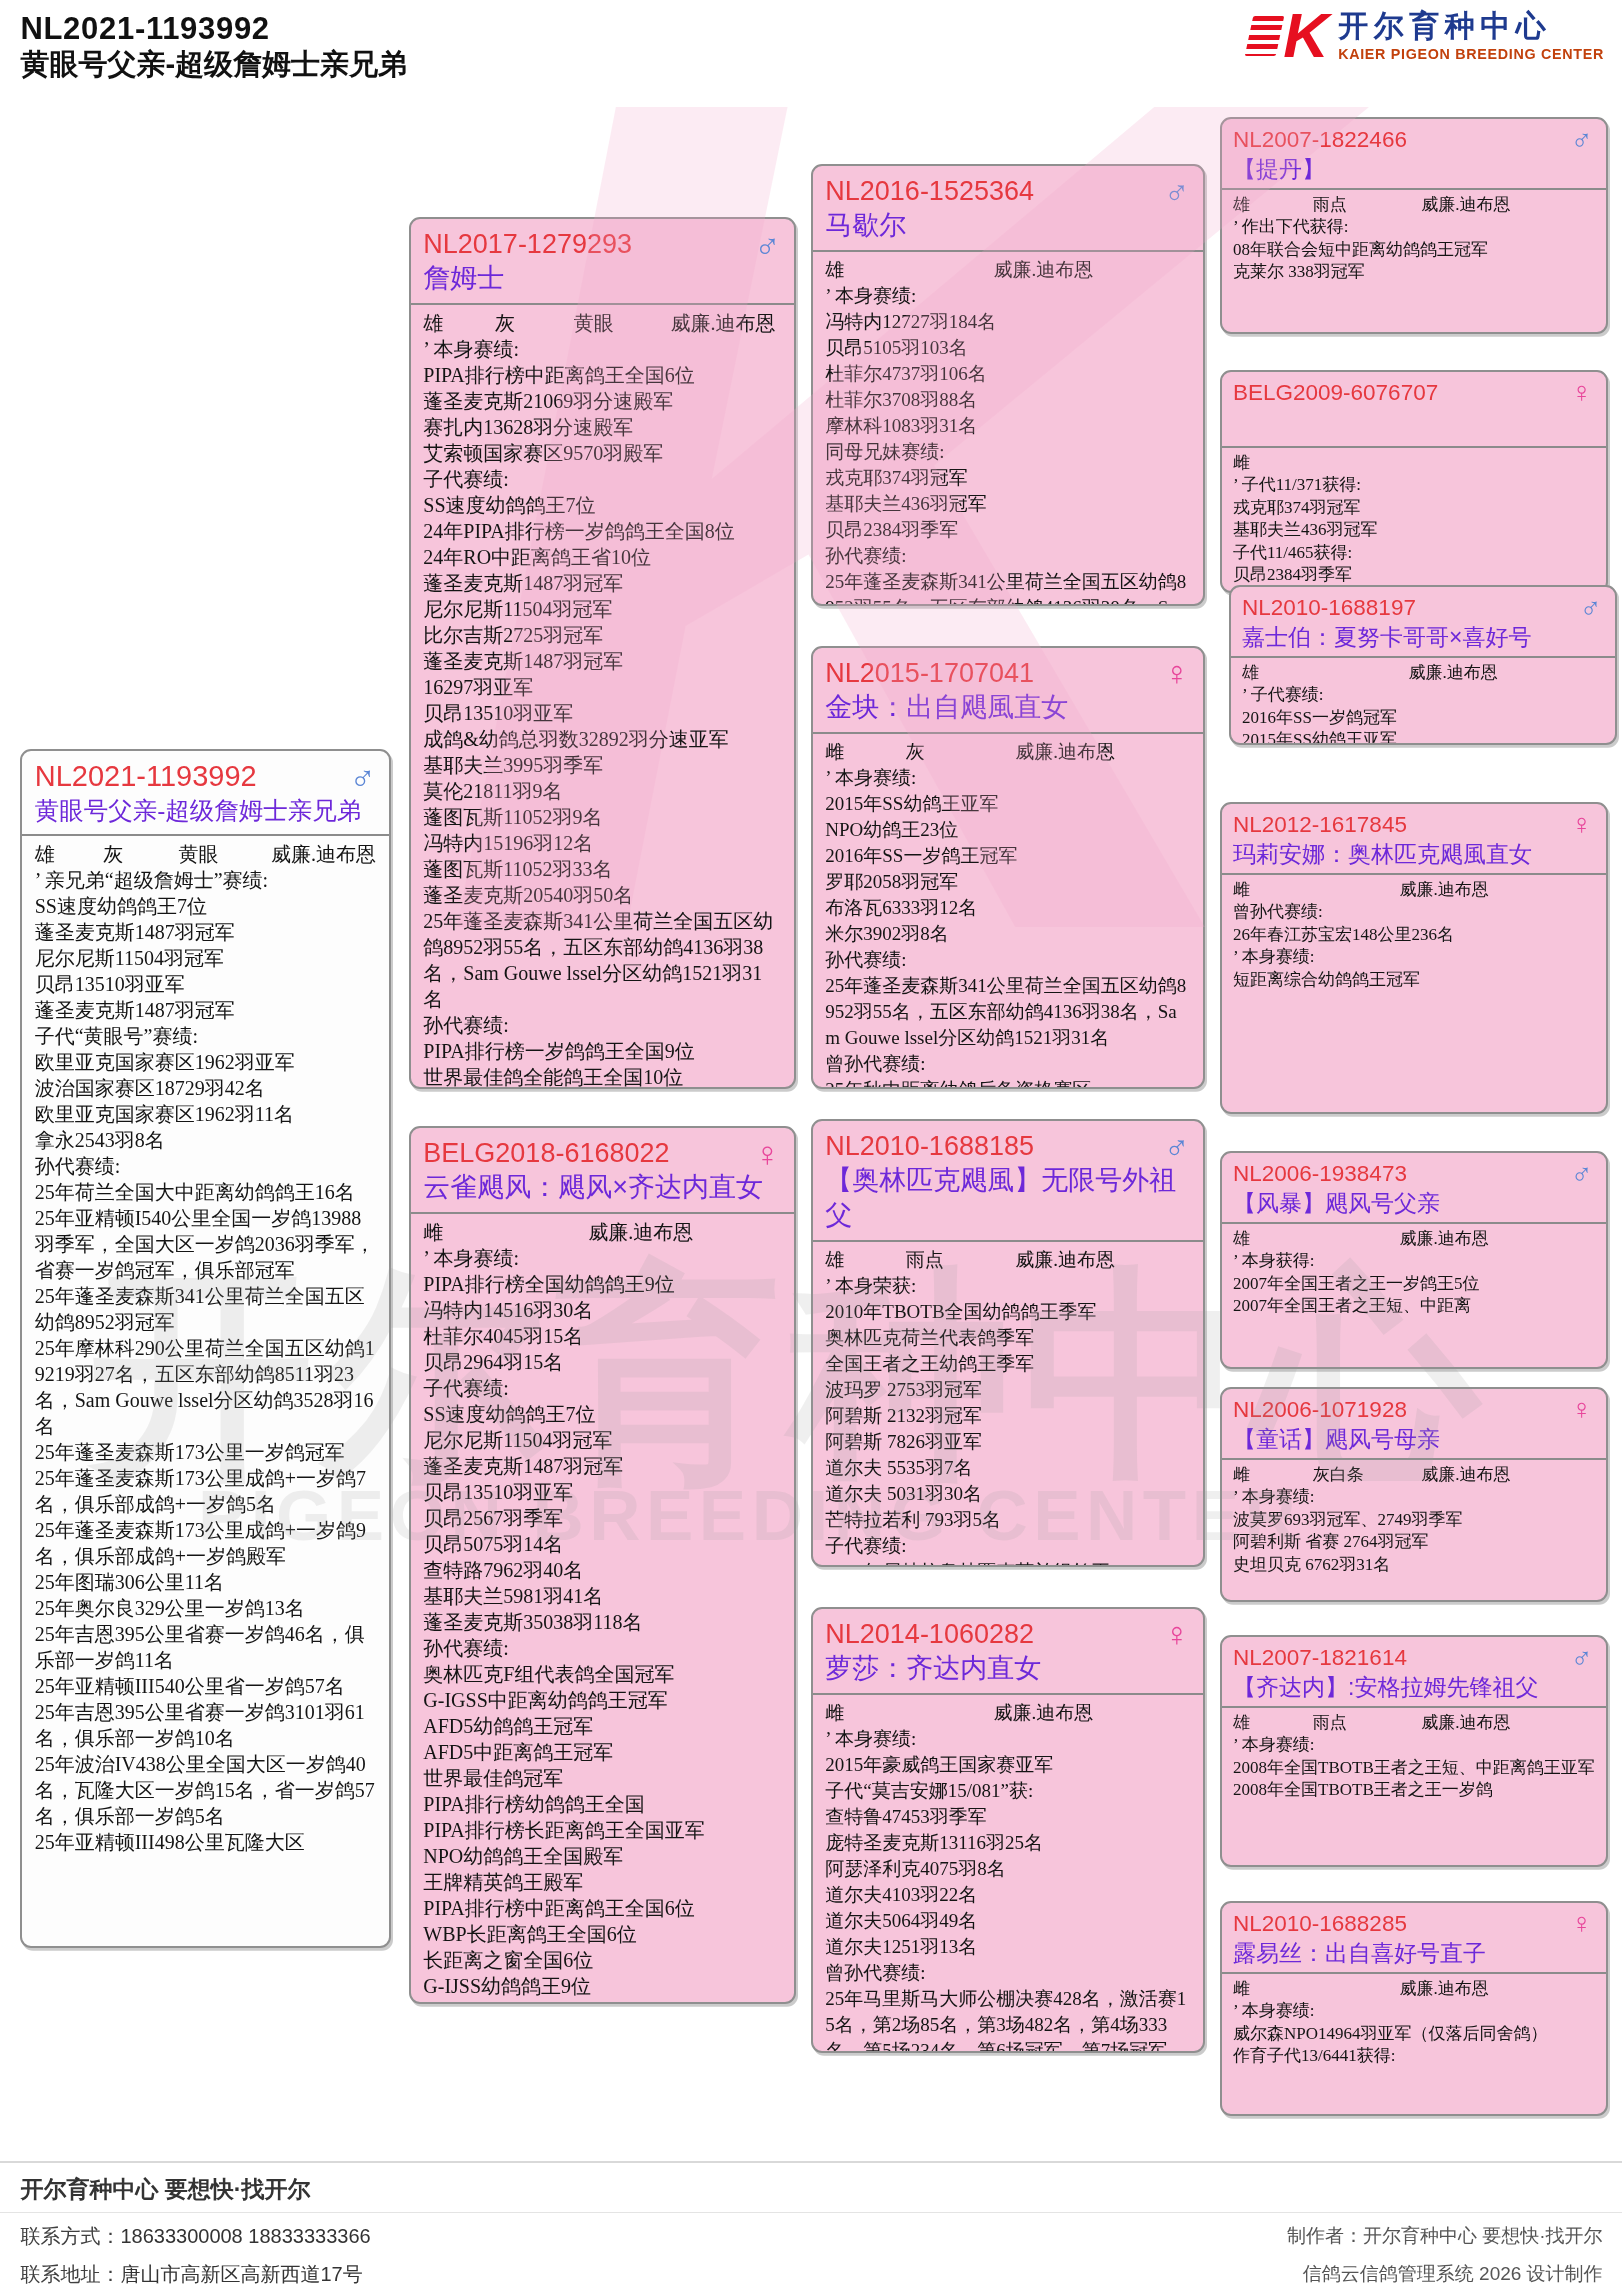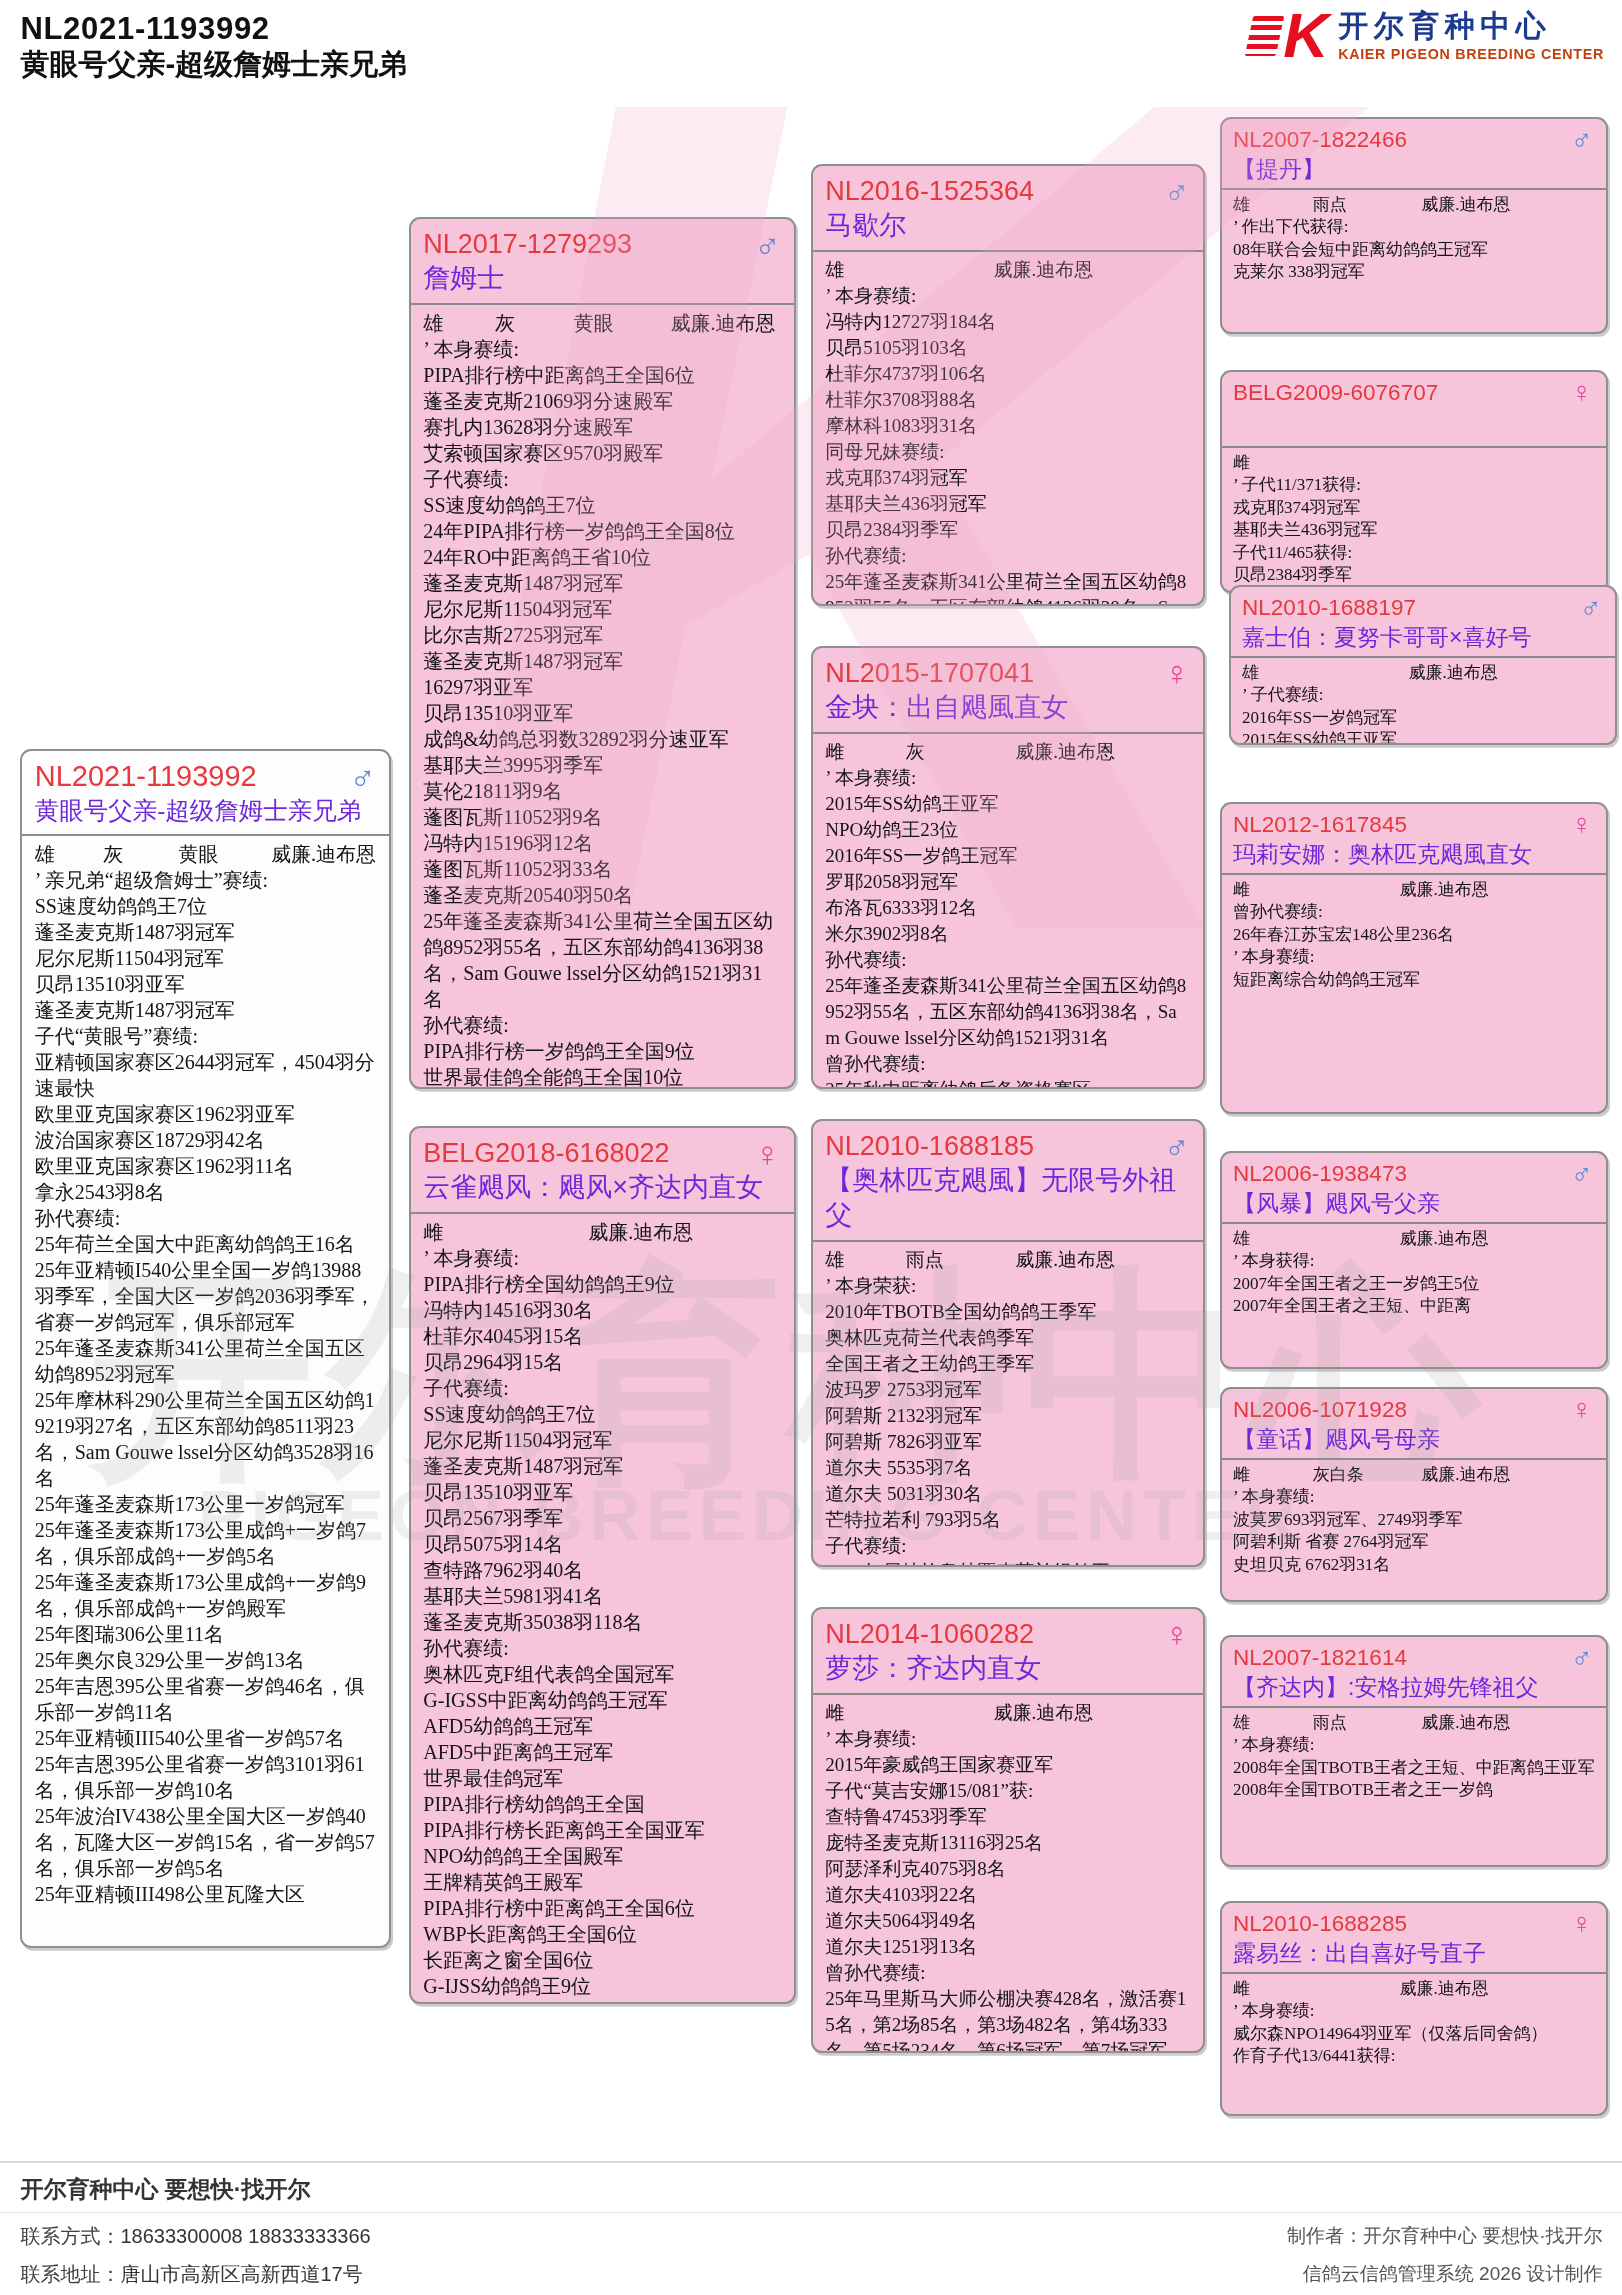--- a/index.html
+++ b/index.html
@@ -127,21 +127,20 @@
             <span style="width: 27%;">黄眼</span>
             <span>威廉.迪布恩</span>
           </div>
           <div class="bline">’ 亲兄弟“超级詹姆士”赛绩:</div>
           <div class="bline">SS速度幼鸽鸽王7位</div>
           <div class="bline">蓬圣麦克斯1487羽冠军</div>
           <div class="bline">尼尔尼斯11504羽冠军</div>
           <div class="bline">贝昂13510羽亚军</div>
           <div class="bline">蓬圣麦克斯1487羽冠军</div>
           <div class="bline">子代“黄眼号”赛绩:</div>
-          <div class="bline">亚精顿国家赛区2644羽冠军，4504羽分速最快</div>
           <div class="bline">欧里亚克国家赛区1962羽亚军</div>
           <div class="bline">波治国家赛区18729羽42名</div>
           <div class="bline">欧里亚克国家赛区1962羽11名</div>
           <div class="bline">拿永2543羽8名</div>
           <div class="bline">孙代赛绩:</div>
           <div class="bline">25年荷兰全国大中距离幼鸽鸽王16名</div>
           <div class="bline">25年亚精顿I540公里全国一岁鸽13988羽季军，全国大区一岁鸽2036羽季军，省赛一岁鸽冠军，俱乐部冠军</div>
           <div class="bline">25年蓬圣麦森斯341公里荷兰全国五区幼鸽8952羽冠军</div>
           <div class="bline">25年摩林科290公里荷兰全国五区幼鸽19219羽27名，五区东部幼鸽8511羽23名，Sam Gouwe lssel分区幼鸽3528羽16名</div>
           <div class="bline">25年蓬圣麦森斯173公里一岁鸽冠军</div>

